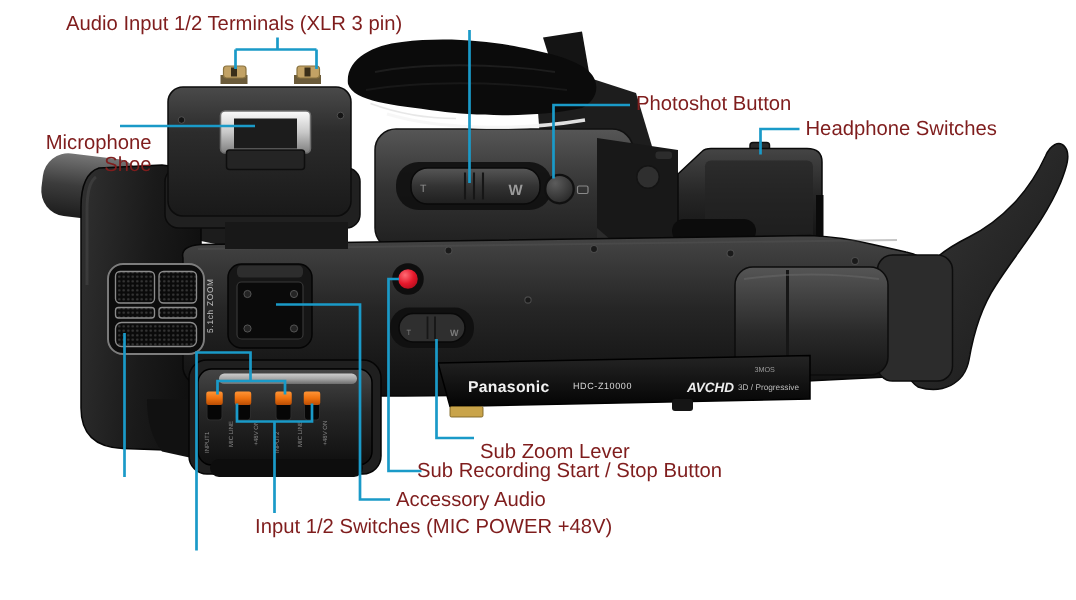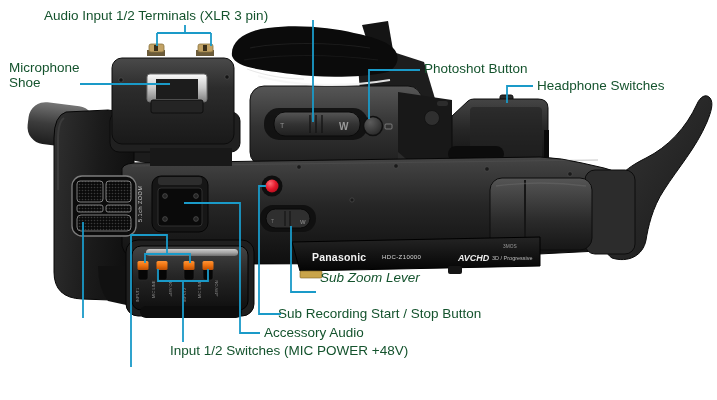--- a/index.html
+++ b/index.html
@@ -1,19 +1,19 @@
 <!DOCTYPE html>
 <html><head>
 <meta charset="utf-8">
 <style>
   html,body{margin:0;padding:0;background:#fff;}
   #stage{position:relative;width:717px;height:400px;background:#ffffff;overflow:hidden;
          font-family:"Liberation Sans","DejaVu Sans",sans-serif;}
   #camera-svg{position:absolute;left:0;top:0;}
-  .callout-label{position:absolute;font-size:13.5px;color:#14532d;white-space:nowrap;line-height:1.08;}
+  .callout-label{position:absolute;font-size:13.5px;color:#7f1d1d;white-space:nowrap;line-height:1.08;}
   .callout-label.wrap{white-space:normal;}
   .cl{stroke:#1a9ac8;stroke-width:1.8;fill:none;}
 </style>
 </head>
 <body>
 
 <div id="stage">
 
 <svg id="camera-svg" width="717" height="400" viewBox="0 0 717 400">
   <defs>
@@ -260,21 +260,21 @@
     <path class="cl" d="M83,222 L83,318"></path>
     <path class="cl" d="M131,367 L131,235 L167,235 L167,254 M145,263 L145,254 L190,254 L190,263"></path>
     <path class="cl" d="M158,269 L158,281 L208,281 L208,269 M183,281 L183,342"></path>
     <path class="cl" d="M184,203 L240,203 L240,333 L260,333"></path>
     <path class="cl" d="M266,186 L259,186 L259,314 L281,314"></path>
     <path class="cl" d="M291,226 L291,292 L316,292"></path>
   </g>
 </svg>
 
 <div class="callout-label" style="left:44px;top:9px;">Audio Input 1/2 Terminals (XLR 3 pin)</div>
-<div class="callout-label wrap" style="left:9px;top:61px;width:92px;">Microphone Shoe</div>
+<div class="callout-label wrap" style="left:9px;top:88px;width:92px;text-align:right;">Microphone Shoe</div>
 <div class="callout-label" style="left:424px;top:62px;">Photoshot Button</div>
 <div class="callout-label" style="left:537px;top:79px;">Headphone Switches</div>
-<div class="callout-label" style="left:320px;top:271px;font-style:italic;">Sub Zoom Lever</div>
+<div class="callout-label" style="left:320px;top:294px;">Sub Zoom Lever</div>
 <div class="callout-label" style="left:278px;top:307px;">Sub Recording Start / Stop Button</div>
 <div class="callout-label" style="left:264px;top:326px;">Accessory Audio</div>
 <div class="callout-label" style="left:170px;top:344px;text-align:right;">Input 1/2 Switches (MIC POWER +48V)</div>
 
 </div>
 
 </body></html>

